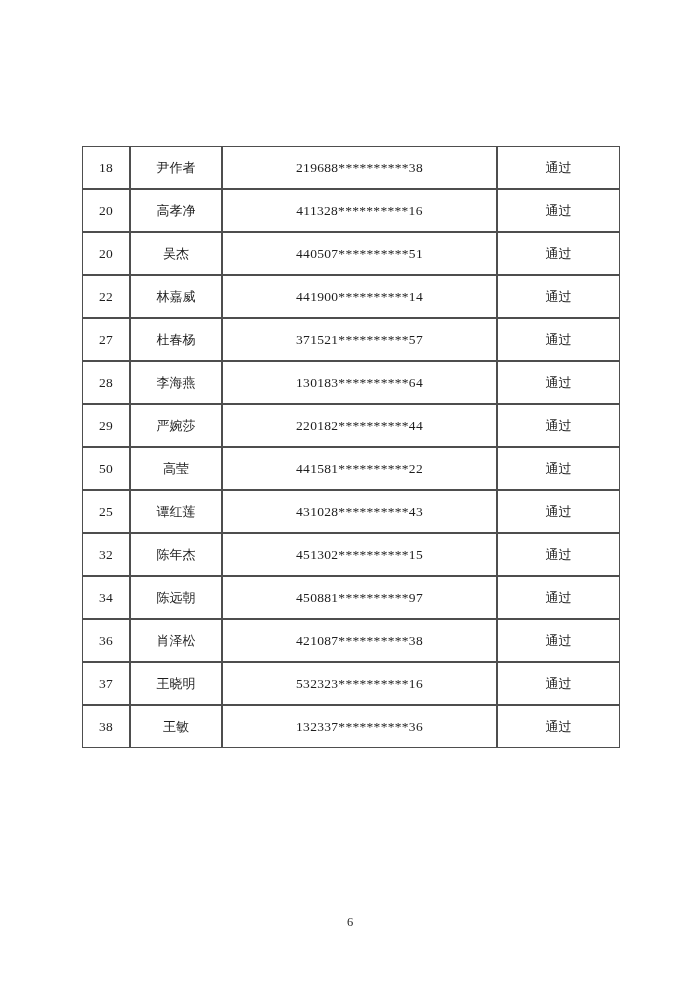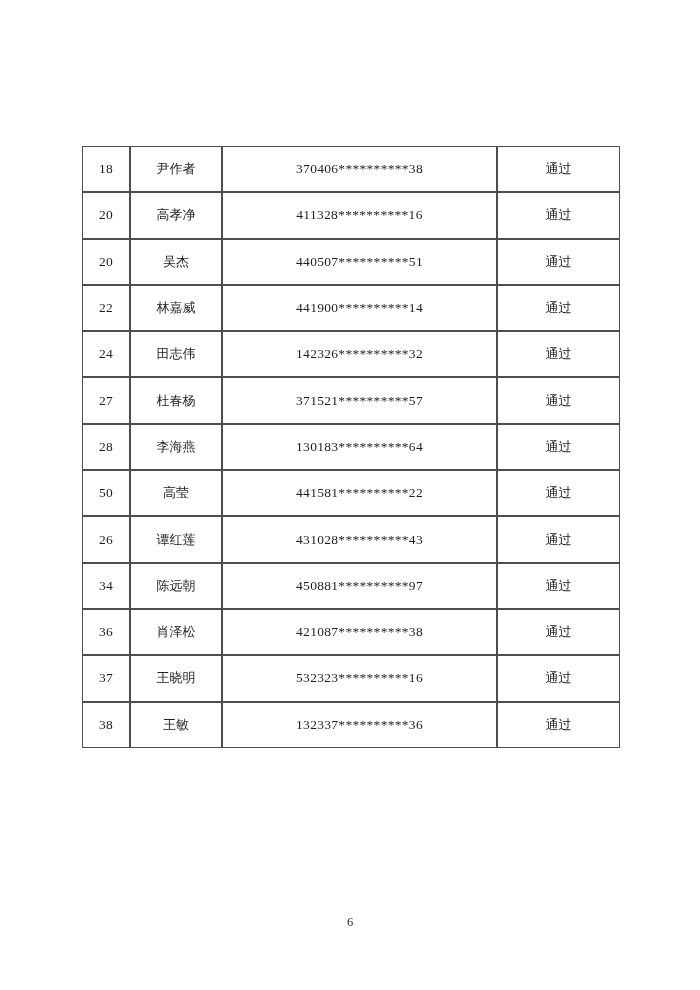--- a/index.html
+++ b/index.html
@@ -76,21 +76,21 @@
     <colgroup>
       <col class="c-index">
       <col class="c-name">
       <col class="c-id">
       <col class="c-status">
     </colgroup>
     <tbody id="roster-body">
         <tr>
           <td class="cell-index">18</td>
           <td class="cell-name">尹作者</td>
-          <td class="cell-id">370406**********38</td>
+          <td class="cell-id">219688**********38</td>
           <td class="cell-status">通过</td>
         </tr>
         <tr>
           <td class="cell-index">20</td>
           <td class="cell-name">高孝净</td>
           <td class="cell-id">411328**********16</td>
           <td class="cell-status">通过</td>
         </tr>
         <tr>
           <td class="cell-index">20</td>
@@ -98,47 +98,53 @@
           <td class="cell-id">440507**********51</td>
           <td class="cell-status">通过</td>
         </tr>
         <tr>
           <td class="cell-index">22</td>
           <td class="cell-name">林嘉威</td>
           <td class="cell-id">441900**********14</td>
           <td class="cell-status">通过</td>
         </tr>
         <tr>
-          <td class="cell-index">24</td>
-          <td class="cell-name">田志伟</td>
-          <td class="cell-id">142326**********32</td>
-          <td class="cell-status">通过</td>
-        </tr>
-        <tr>
           <td class="cell-index">27</td>
           <td class="cell-name">杜春杨</td>
           <td class="cell-id">371521**********57</td>
           <td class="cell-status">通过</td>
         </tr>
         <tr>
           <td class="cell-index">28</td>
           <td class="cell-name">李海燕</td>
           <td class="cell-id">130183**********64</td>
           <td class="cell-status">通过</td>
         </tr>
         <tr>
+          <td class="cell-index">29</td>
+          <td class="cell-name">严婉莎</td>
+          <td class="cell-id">220182**********44</td>
+          <td class="cell-status">通过</td>
+        </tr>
+        <tr>
           <td class="cell-index">50</td>
           <td class="cell-name">高莹</td>
           <td class="cell-id">441581**********22</td>
           <td class="cell-status">通过</td>
         </tr>
         <tr>
-          <td class="cell-index">26</td>
+          <td class="cell-index">25</td>
           <td class="cell-name">谭红莲</td>
           <td class="cell-id">431028**********43</td>
+          <td class="cell-status">通过</td>
+        </tr>
+        <tr>
+          <td class="cell-index">32</td>
+          <td class="cell-name">陈年杰</td>
+          <td class="cell-id">451302**********15</td>
           <td class="cell-status">通过</td>
         </tr>
         <tr>
           <td class="cell-index">34</td>
           <td class="cell-name">陈远朝</td>
           <td class="cell-id">450881**********97</td>
           <td class="cell-status">通过</td>
         </tr>
         <tr>
           <td class="cell-index">36</td>

